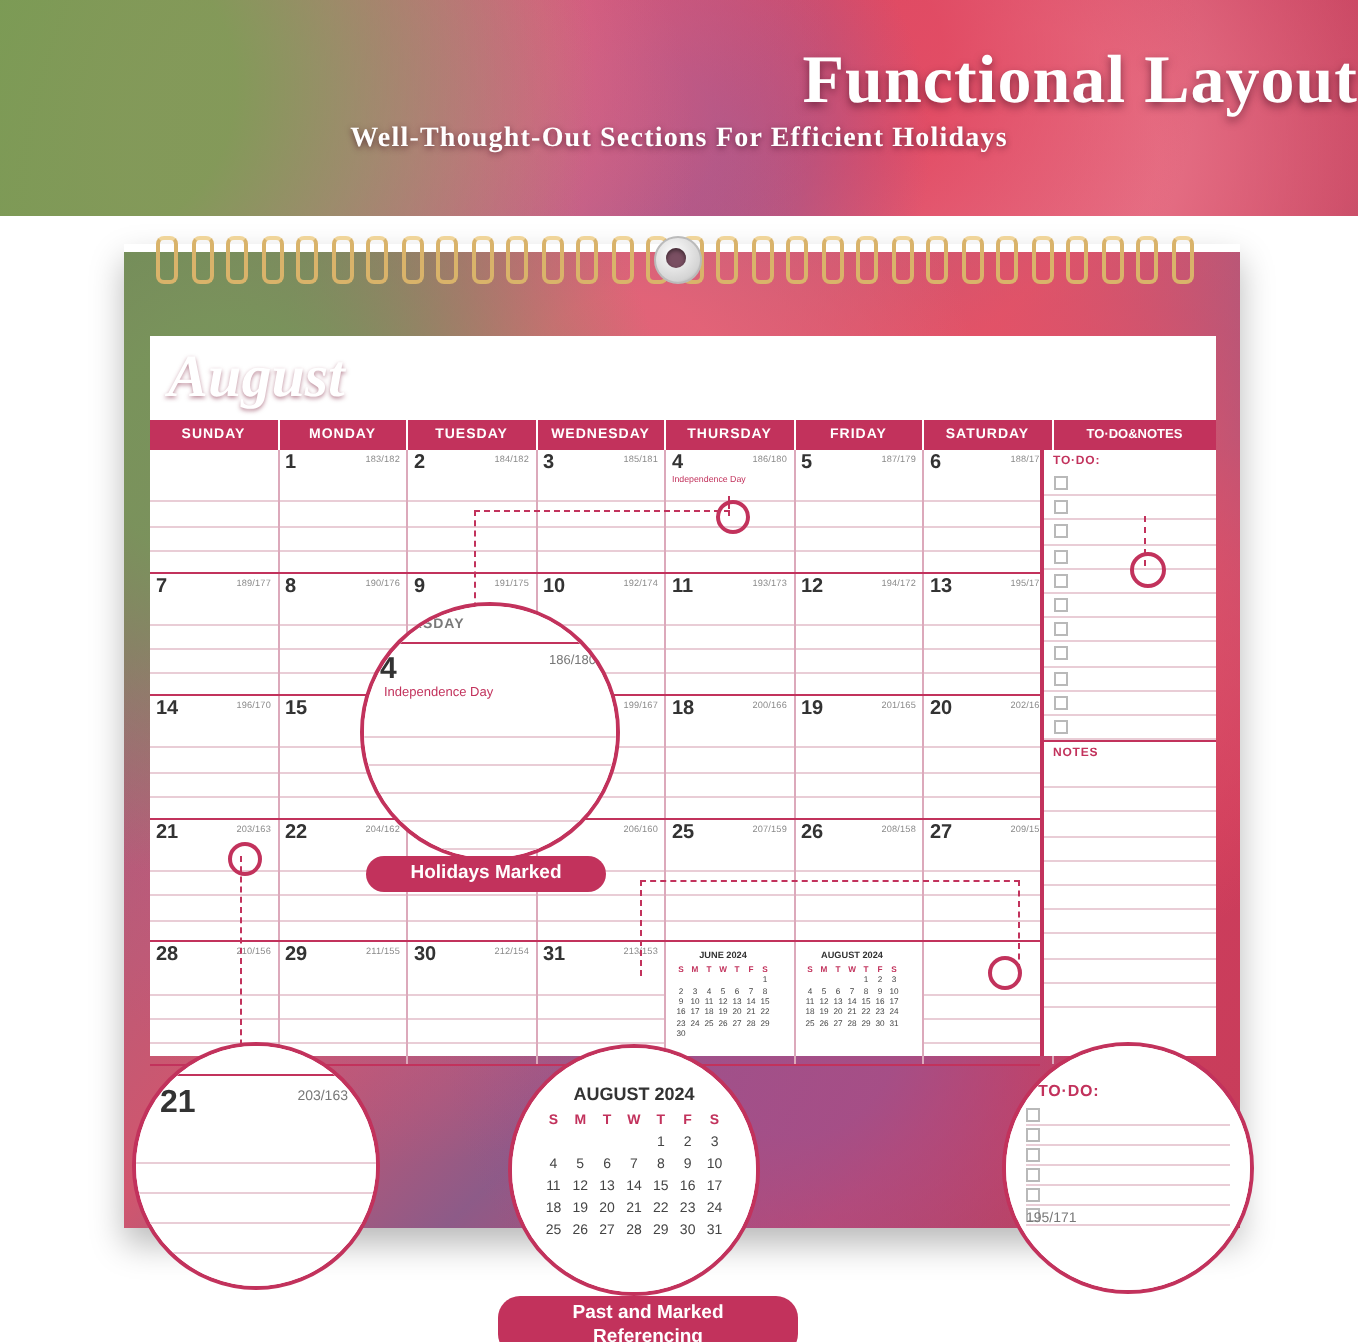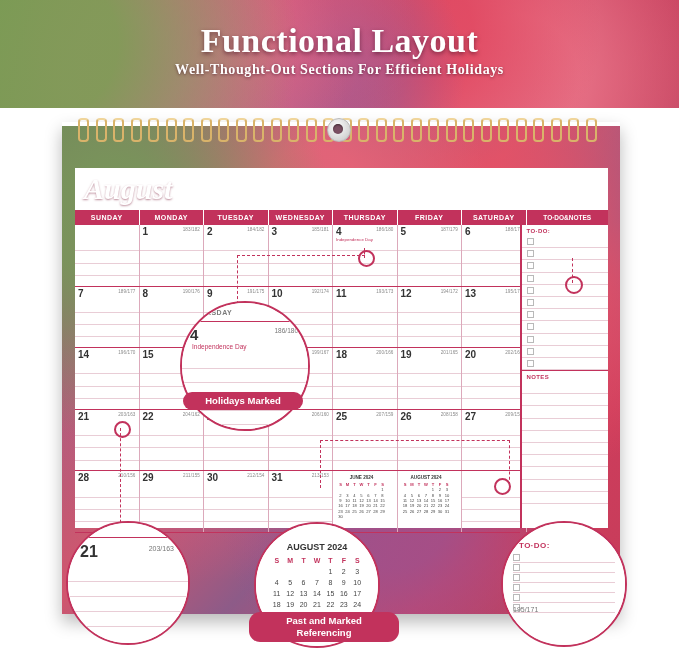--- a/index.html
+++ b/index.html
@@ -11,21 +11,21 @@
     background:
       radial-gradient(circle at 6% 40%, rgba(120,160,80,.85) 0 12%, rgba(0,0,0,0) 40%),
       radial-gradient(circle at 18% 70%, rgba(200,120,150,.8) 0 10%, rgba(0,0,0,0) 40%),
       radial-gradient(circle at 32% 25%, rgba(230,90,120,.85) 0 12%, rgba(0,0,0,0) 42%),
       radial-gradient(circle at 47% 65%, rgba(150,90,150,.8) 0 11%, rgba(0,0,0,0) 40%),
       radial-gradient(circle at 62% 28%, rgba(225,70,95,.85) 0 12%, rgba(0,0,0,0) 42%),
       radial-gradient(circle at 76% 72%, rgba(235,120,140,.85) 0 12%, rgba(0,0,0,0) 42%),
       radial-gradient(circle at 90% 35%, rgba(200,60,90,.9) 0 14%, rgba(0,0,0,0) 45%),
       linear-gradient(110deg,#6d7f5a 0%,#9b5f72 18%,#c74f6e 38%,#8f5d86 55%,#d1566e 72%,#b03a5c 88%,#7c4a63 100%);
   }
-  .banner-title{position:absolute;left:0;top:22px;width:679px;text-align:center;
+  .banner-title{position:absolute;left:0;top:22px;width:679px;text-align:right;
     font-family:"Liberation Serif",serif;font-weight:bold;font-size:34px;color:#fff;
     letter-spacing:.5px;text-shadow:0 2px 4px rgba(60,10,30,.55);}
   .banner-sub{position:absolute;left:0;top:62px;width:679px;text-align:center;
     font-family:"Liberation Serif",serif;font-weight:bold;font-size:14px;color:#fff;
     letter-spacing:.6px;text-shadow:0 1px 3px rgba(60,10,30,.6);}
 
   
   .cal-shadow{position:absolute;left:62px;top:122px;width:558px;height:492px;
     box-shadow:0 8px 16px rgba(0,0,0,.28);}
   .cal-photo{position:absolute;left:62px;top:126px;width:558px;height:488px;overflow:hidden;
@@ -90,21 +90,21 @@
   .mini td.h{color:#c2325c;font-weight:bold;}
 
   
   .dash{position:absolute;border:0;border-top:1.2px dashed #c2325c;}
   .dashv{position:absolute;border:0;border-left:1.2px dashed #c2325c;}
 
   
   .bub{position:absolute;border-radius:50%;border:2.5px solid #c2325c;overflow:hidden;background:#fff;}
   .bub .inner{position:absolute;left:0;top:0;}
   .lbl{position:absolute;background:#c2325c;color:#fff;font-size:9.5px;font-weight:bold;
-    text-align:center;border-radius:11px;padding:3px 10px;line-height:12px;white-space:pre-line;}
+    text-align:center;border-radius:11px;padding:3px 10px;line-height:12px;white-space:pre-line;margin-top:36px;}
   .ring{position:absolute;border:2px solid #c2325c;border-radius:50%;}
 
   .zcell{position:absolute;font-family:"Liberation Sans",sans-serif;}
 </style>
 </head>
 <body>
 
 <div id="root">
 
   <div class="banner">

